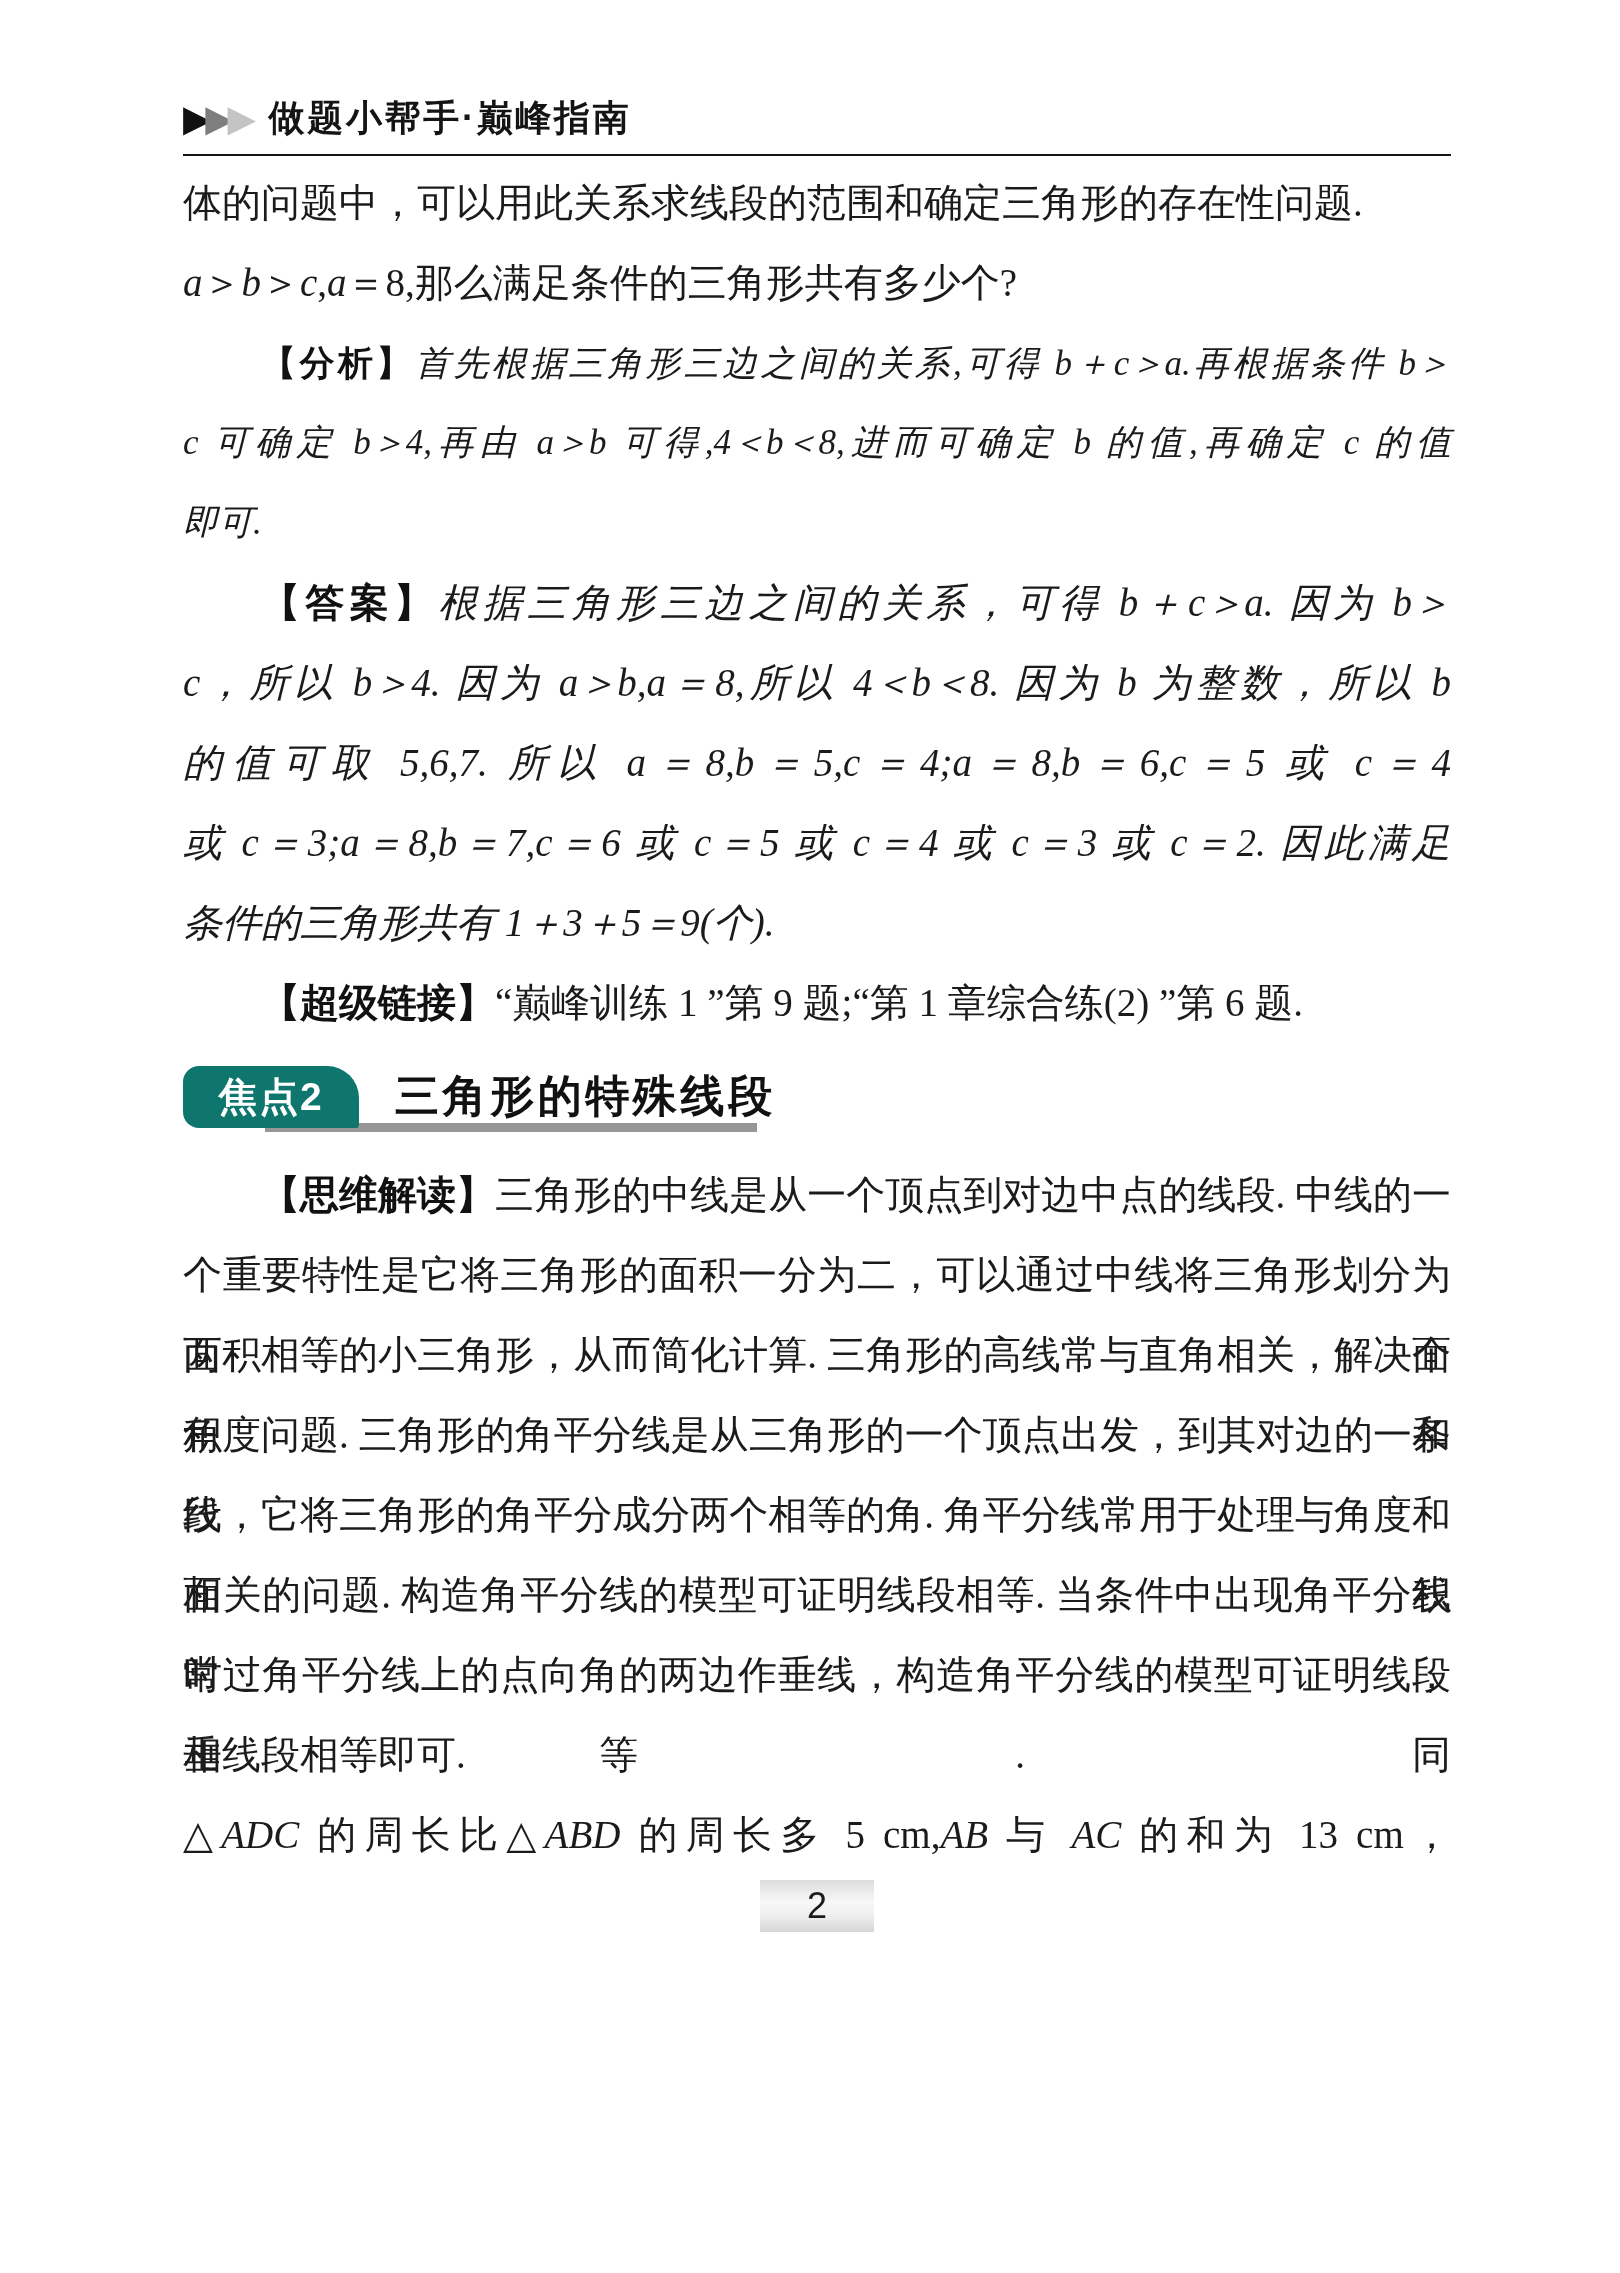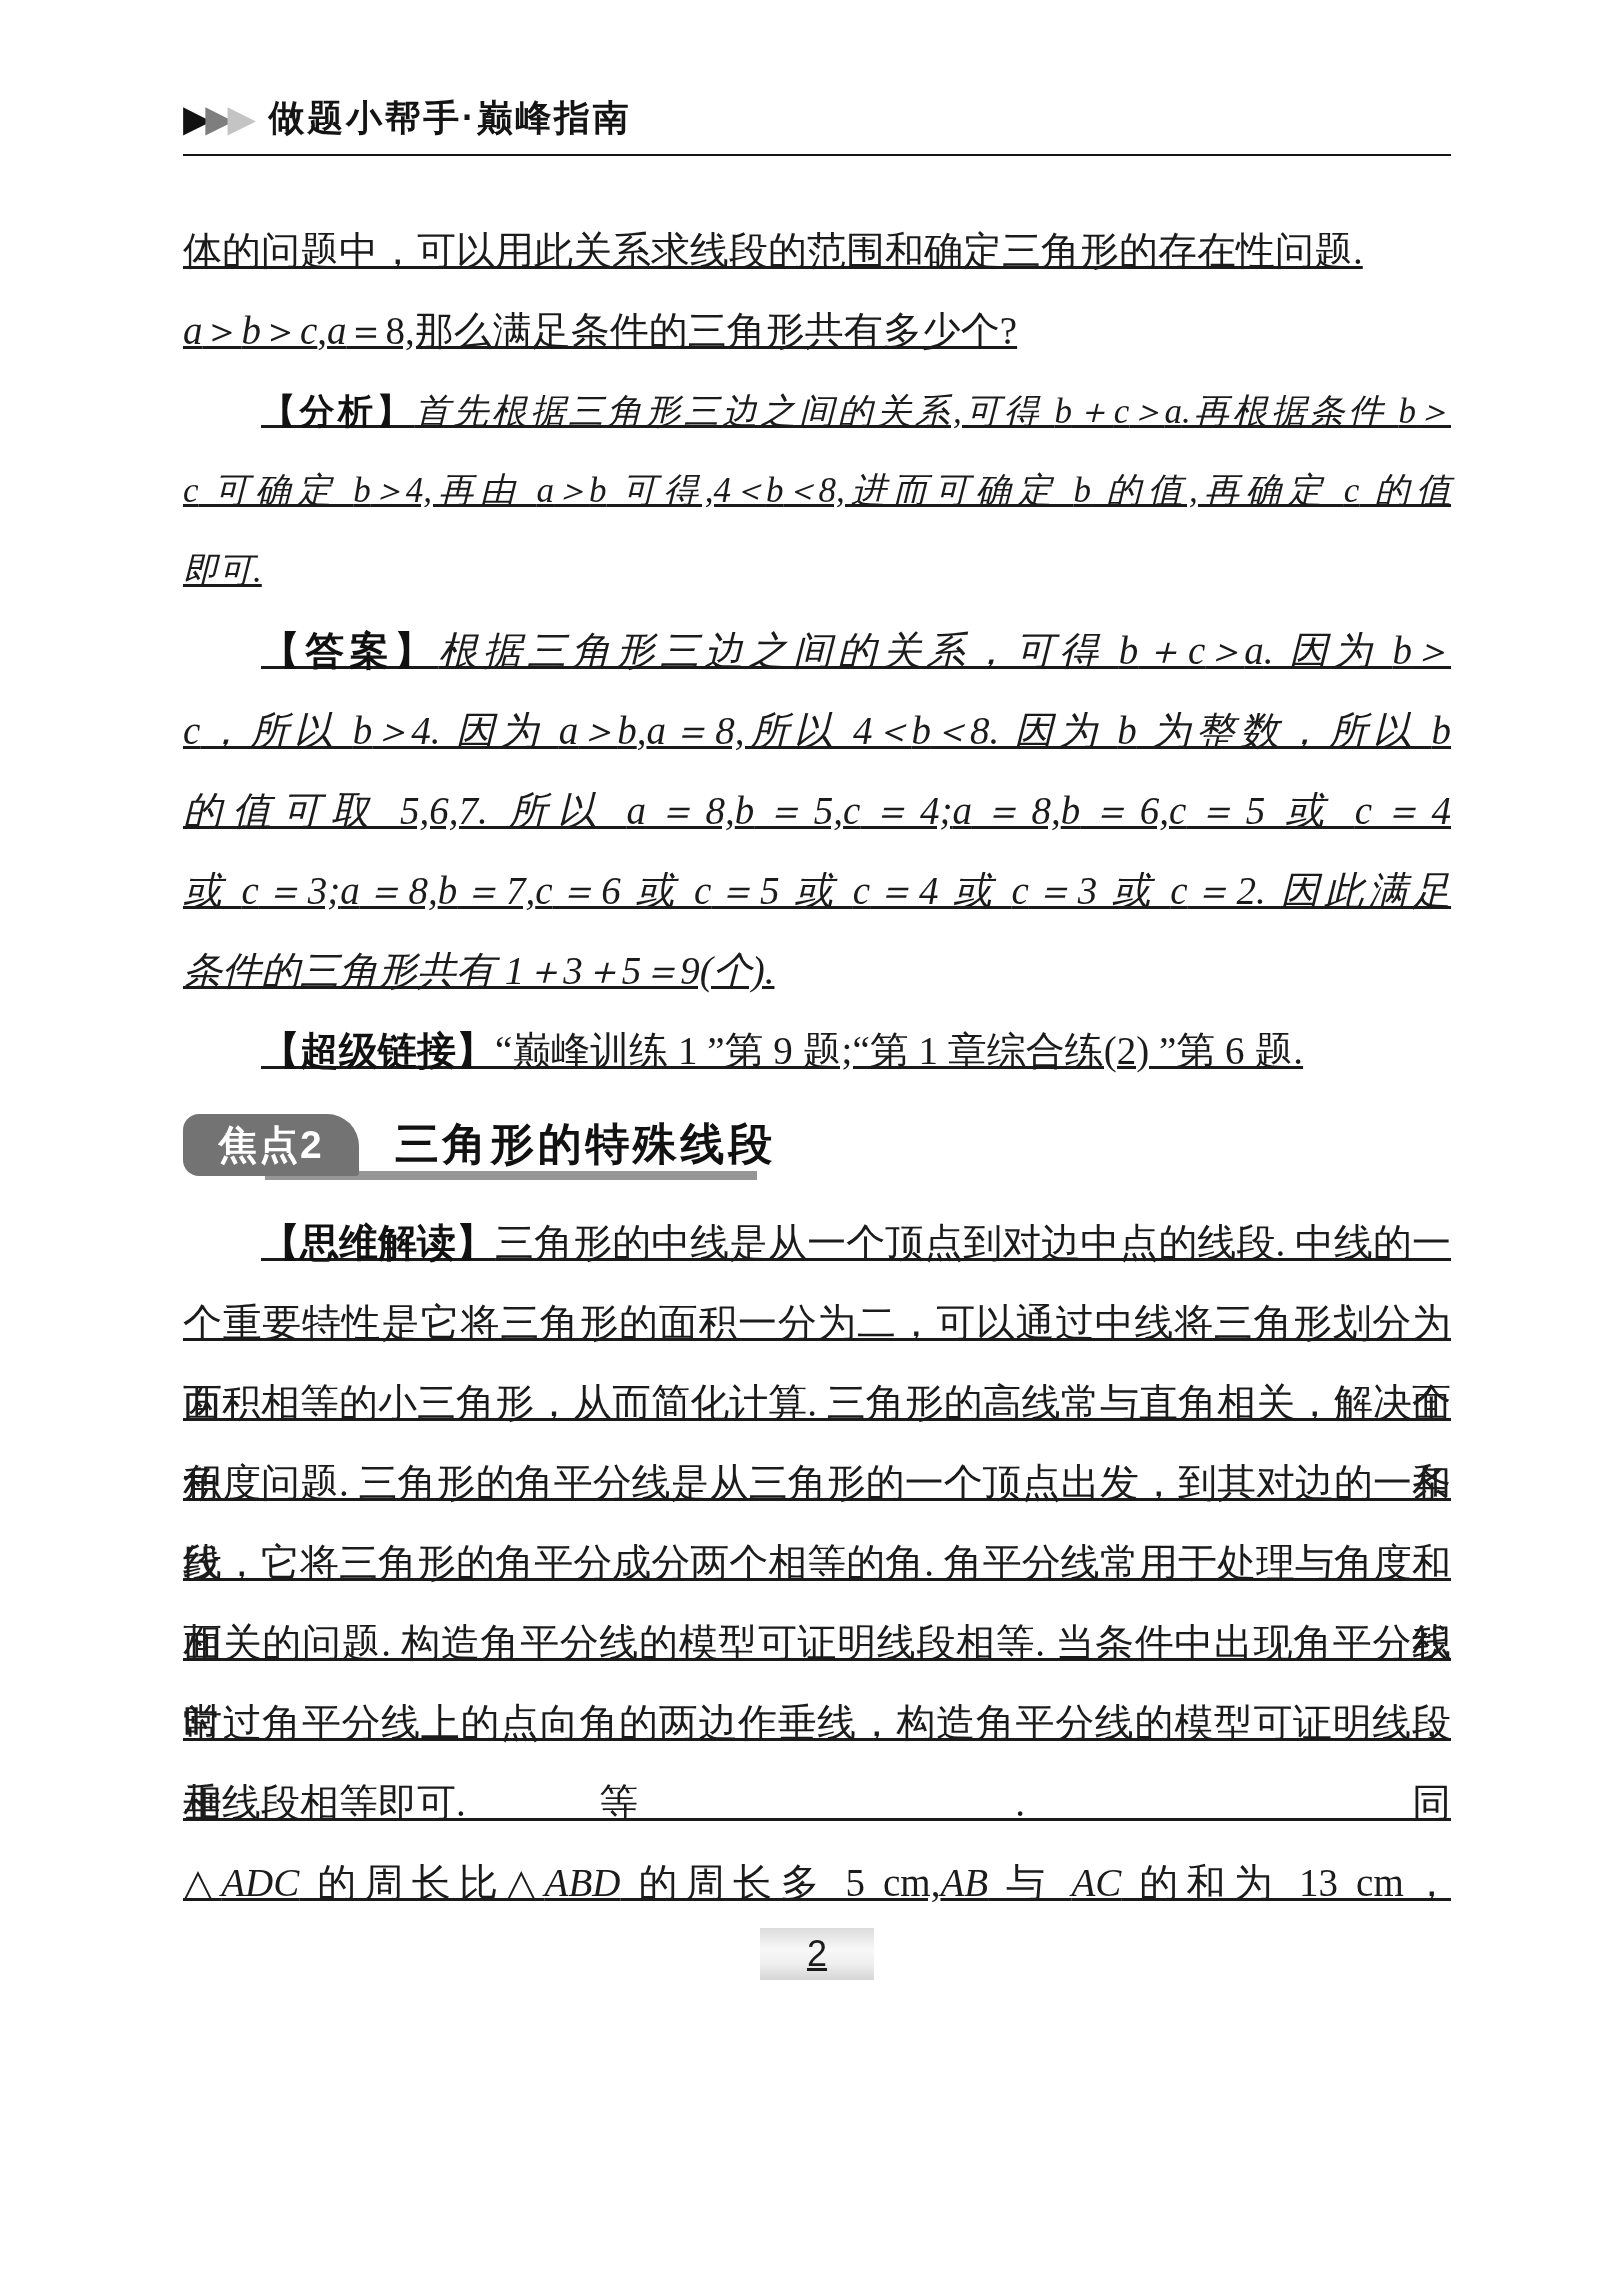--- a/index.html
+++ b/index.html
@@ -20,21 +20,21 @@
   }
   .tri{font-family:"DejaVu Sans",sans-serif;font-size:37px;line-height:37px;margin-right:-6.2px;}
   .tri.t1{color:#111111;}
   .tri.t2{color:#7e7e7e;}
   .tri.t3{color:#c4c4c4;margin-right:12.5px;}
   .header-title{
     font-family:"Liberation Sans","DejaVu Sans",sans-serif;
     font-weight:700;font-size:36px;letter-spacing:2.7px;color:#141414;
   }
   
-  .content{margin:16px 169px 0 183px;padding-top:39px;text-decoration:underline;}
+  .content{margin:0 169px 0 183px;padding-top:7px;}
   .line{
     font-size:39px;line-height:80px;height:80px;
     text-align:justify;text-align-last:justify;
     color:#1b1b1b;
   }
   .line.end{text-align:left;text-align-last:left;}
   .line.indent{padding-left:78px;}
   .label{
     font-family:"Liberation Sans","DejaVu Sans",sans-serif;
     font-weight:700;font-style:normal;color:#111111;
@@ -43,21 +43,21 @@
   .small{font-size:35px;}
   .line i{font-style:italic;}
   
   .focus-row{position:relative;height:107px;margin-top:5.3px;}
   .focus-underline{
     position:absolute;left:82px;top:75px;width:492px;height:9px;
     background:#969696;z-index:1;
   }
   .focus-badge{
     position:absolute;left:0;top:18px;width:176px;height:62px;z-index:2;
-    background:#737373;color:#ffffff;
+    background:#0f766e;color:#ffffff;
     border-radius:16px 32px 3.6px 16px;
     display:flex;align-items:center;justify-content:center;
     font-family:"Liberation Sans","DejaVu Sans",sans-serif;
     font-weight:700;font-size:39px;letter-spacing:1.8px;
   }
   .focus-title{
     position:absolute;left:212px;top:15px;height:66px;line-height:66px;z-index:2;
     font-family:"Liberation Sans","DejaVu Sans",sans-serif;
     font-weight:700;font-size:44px;letter-spacing:3.6px;color:#111111;
   }

